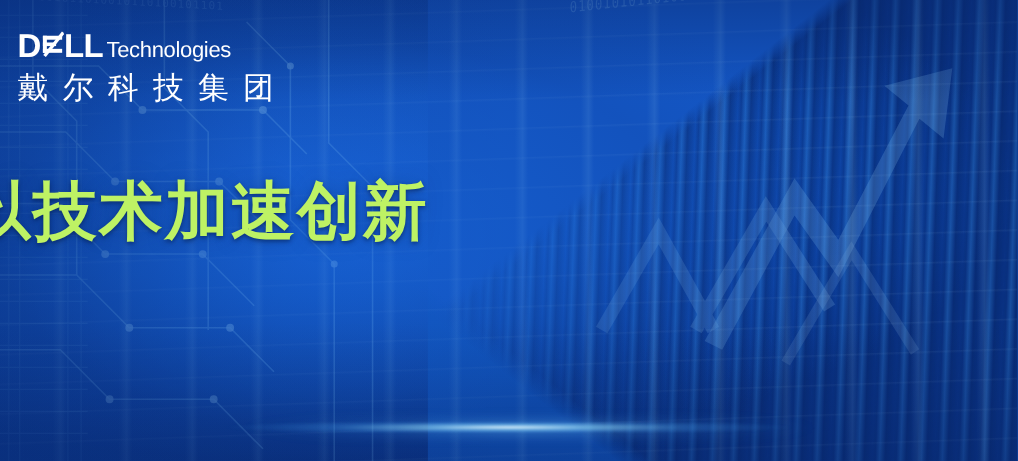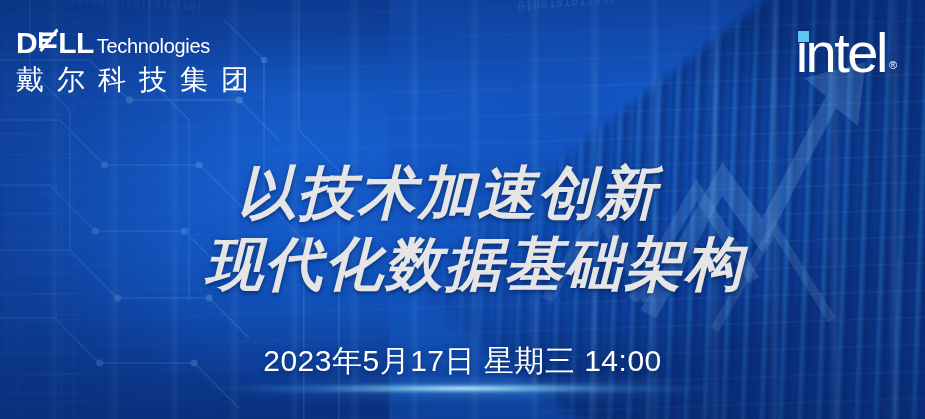--- a/index.html
+++ b/index.html
@@ -247,23 +247,21 @@
     margin: 0 0 8px 3px;
     line-height: 1;
   }
 
   
   #headline {
     position: absolute;
     left: 0;
     right: 0;
     top: 158px;
-    text-align: center;
-    color: #e5e5e5;
-    font-style: italic;
+    color: #bef264;
   }
   .hl-line {
     font-size: 58px;
     font-weight: 700;
     line-height: 1.22;
     letter-spacing: 2px;
     text-shadow:
       0 2px 4px rgba(4,24,70,0.55),
       0 0 18px rgba(10,40,110,0.35);
   }
@@ -384,29 +382,20 @@
             </svg>
           </span>
           <span class="dell-l1">L</span>
           <span class="dell-l2">L</span>
         </span>
         <span class="dell-tech">Technologies</span>
       </div>
       <div class="dell-cn">戴尔科技集团</div>
     </div>
 
-    <div id="intel-logo">
-      <span class="intel-word">
-        <span class="intel-dot"></span>
-        <span>intel</span>
-      </span>
-      <span class="intel-reg">®</span>
-    </div>
 
     <div id="headline">
       <div class="hl-line l1">以技术加速创新</div>
-      <div class="hl-line l2">现代化数据基础架构</div>
     </div>
 
-    <div id="date-line">2023年5月17日 星期三 14:00</div>
 
   </div>
 </div>
 
 </body></html>

